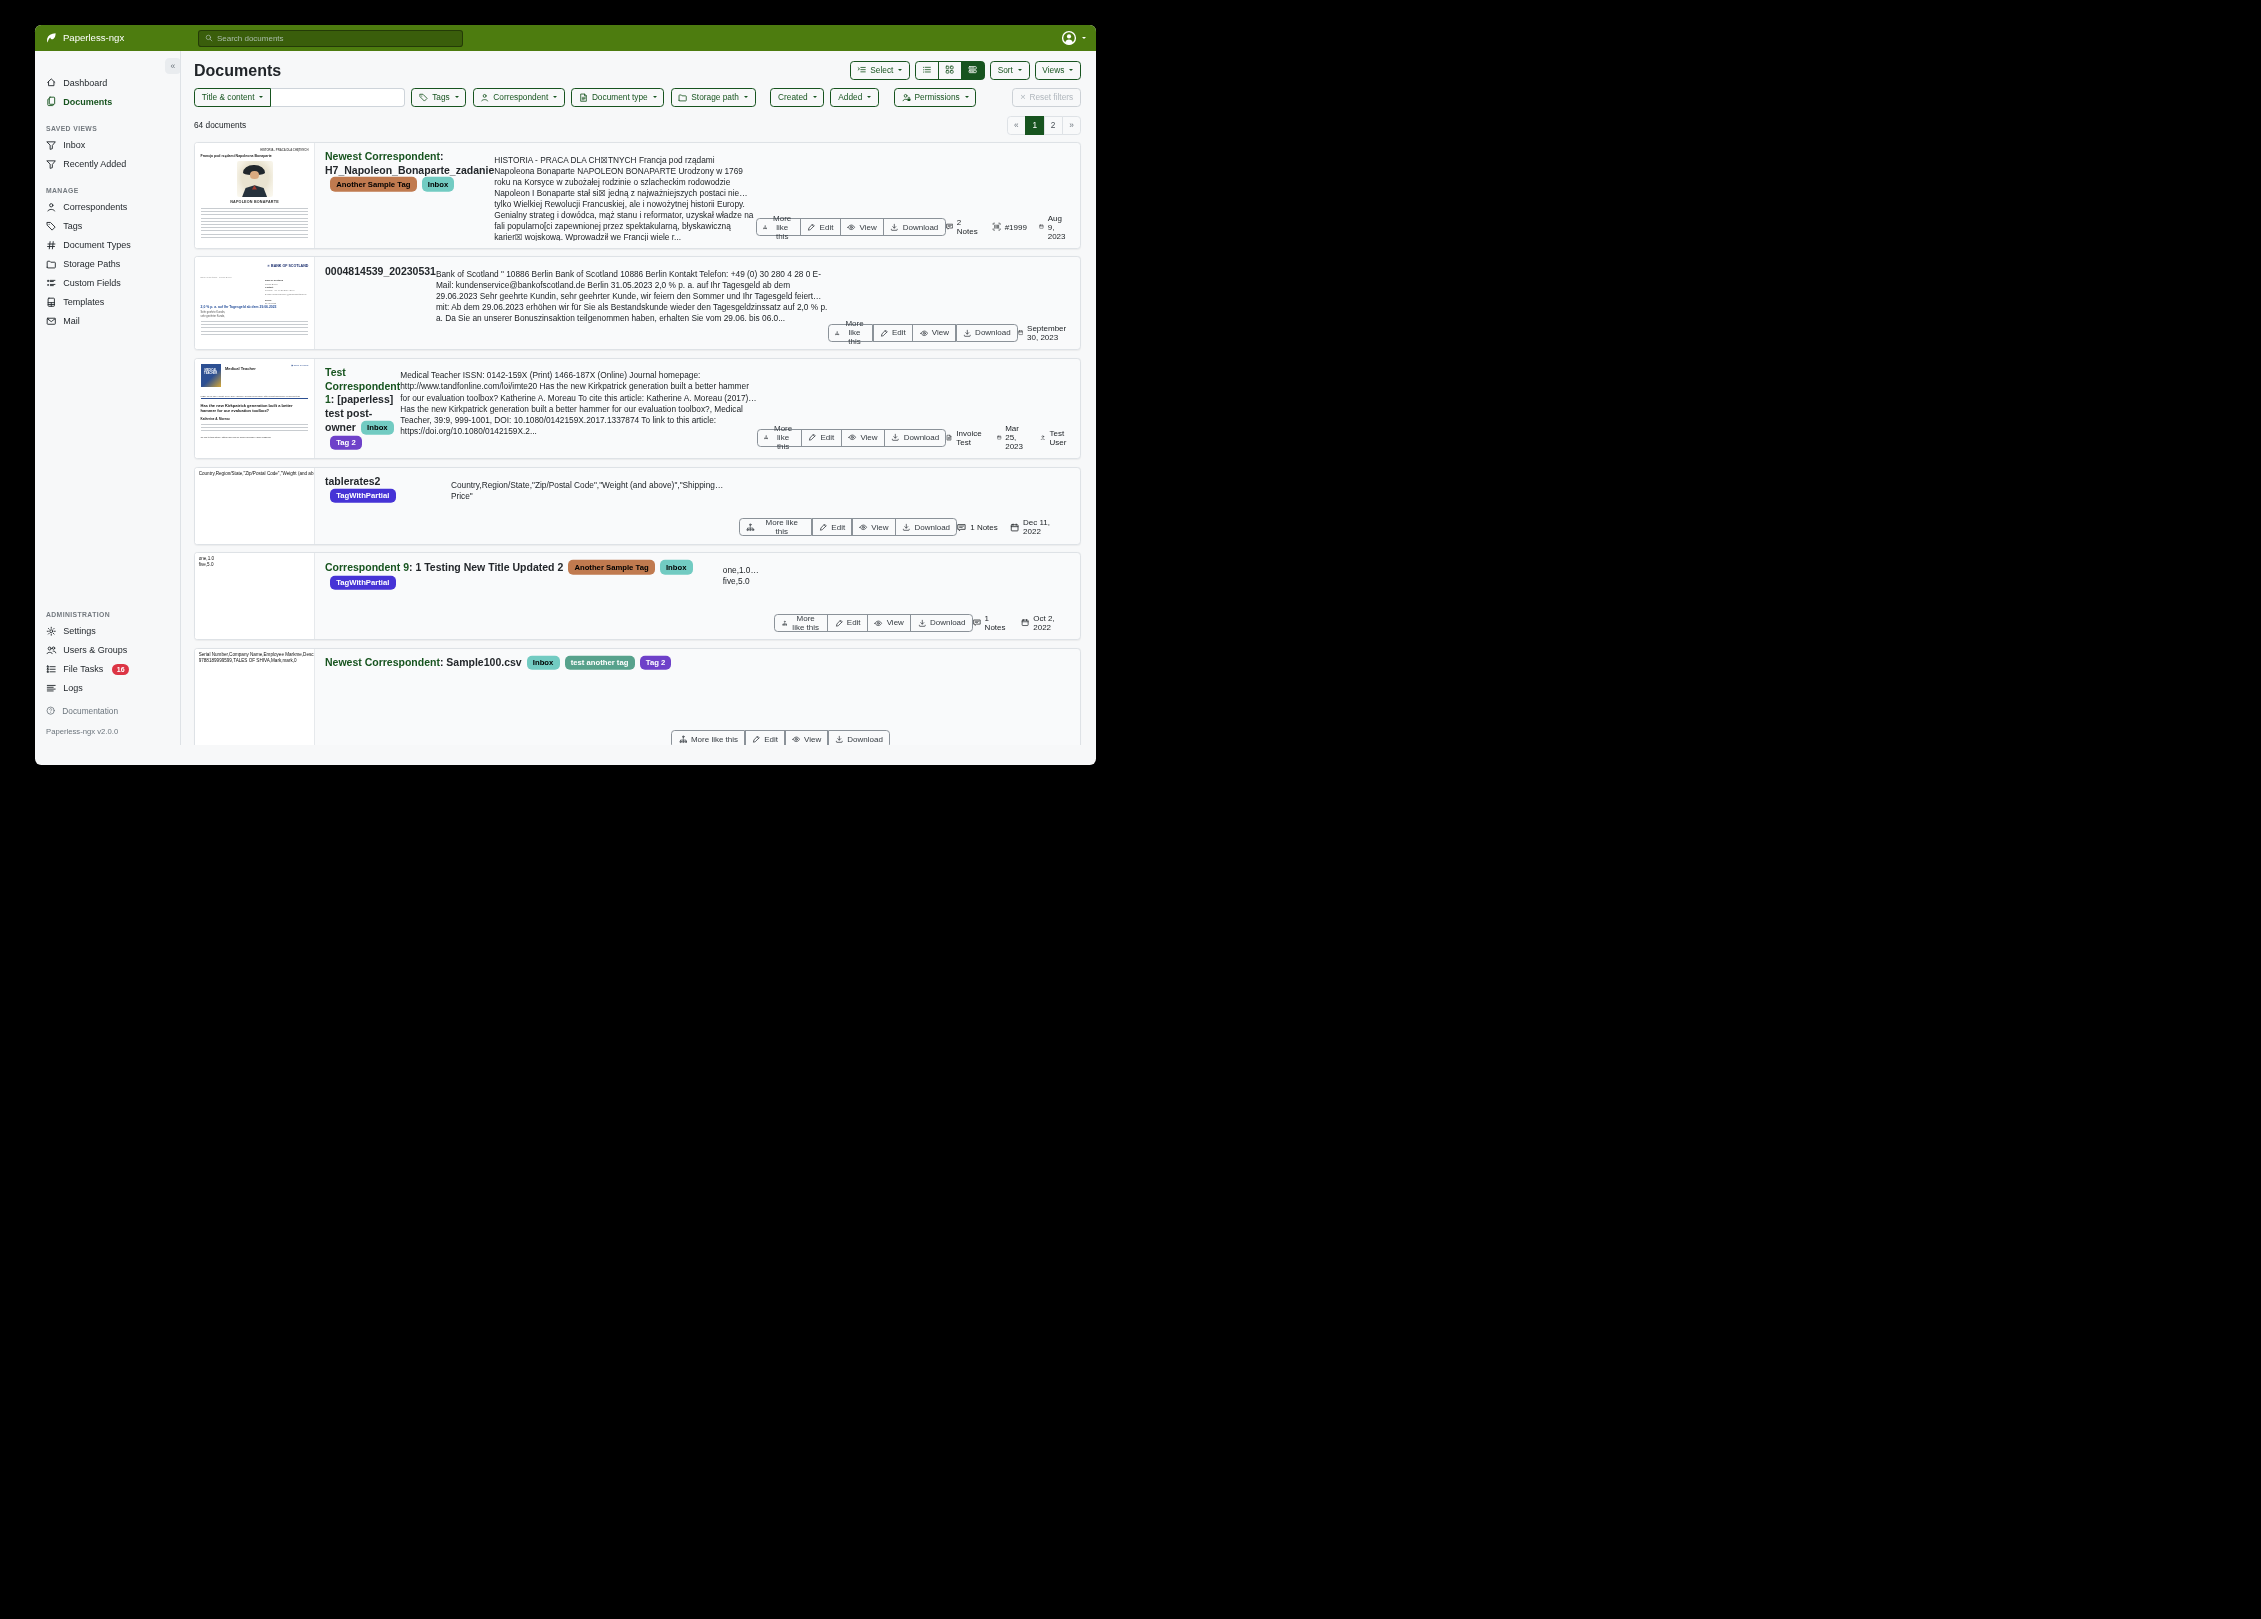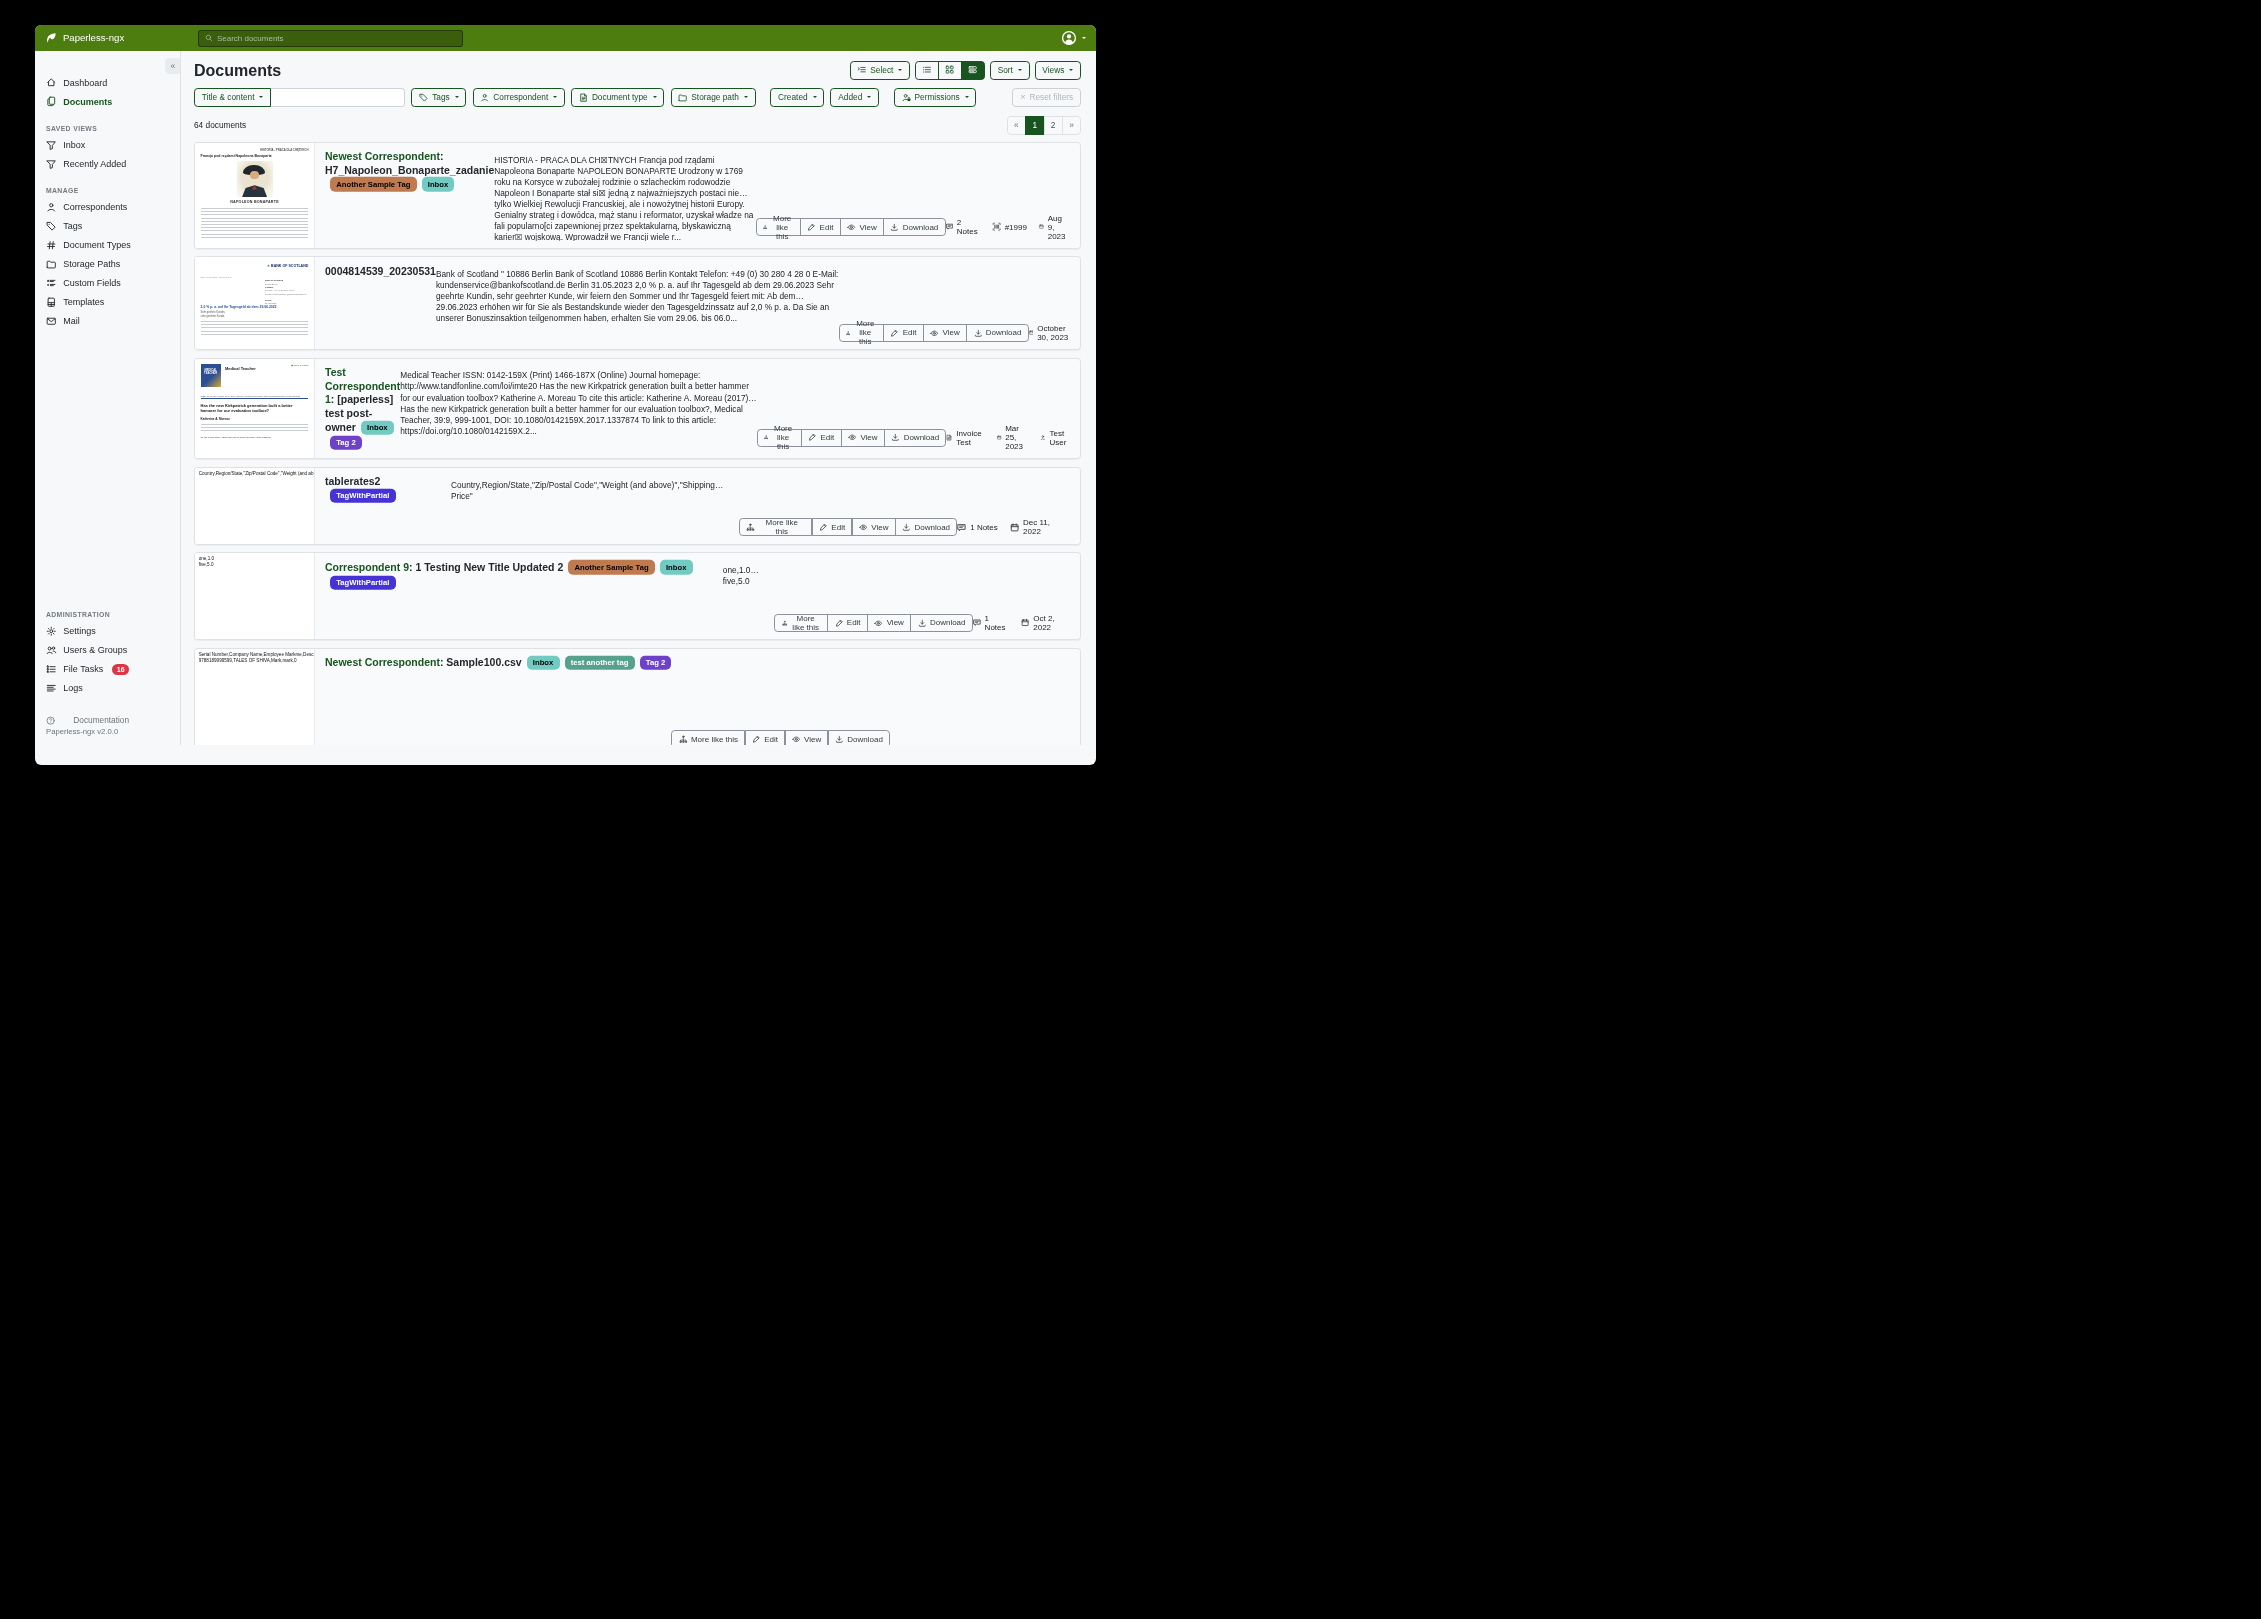--- a/index.html
+++ b/index.html
@@ -40,21 +40,21 @@
   .collapse-btn { position:absolute; top:7.4px; left:130px; width:16px; height:16px; background:#e9ecef;
                   border:none; border-radius:4.3px; color:#6c757d; font-size:8.6px; line-height:1; cursor:pointer; }
   .side-item { display:flex; align-items:center; height:19px; padding-left:11px; gap:6.8px;
                font-size:9px; color:#24292e; cursor:pointer; white-space:nowrap; }
   .side-item svg { width:10.5px; height:10.5px; flex:none; }
   .side-item.active { color:#17541f; font-weight:700; }
   .side-head { margin:13.6px 0 3.7px 11px; font-size:6.8px; letter-spacing:0.4px; font-weight:700; color:#73797f; }
   .side-bottom { margin-top:auto; }
   .badge-danger { background:#dc3545; color:#fff; font-size:7px; font-weight:700;
                   padding:1.9px 4.3px; border-radius:5.6px; margin-left:2.5px; }
-  .side-footer-item { display:flex; align-items:flex-end; gap:18px; padding-left:11px; height:18.5px;
+  .side-footer-item { display:flex; align-items:flex-start; gap:7px; padding-left:11px; height:18.5px;
                       color:#6c757d; font-size:8.3px; cursor:pointer; }
   .side-footer-item svg { width:9.3px; height:9.3px; }
   .version { padding:2.5px 0 8.6px 11px; font-size:7.7px; color:#6c757d; }
 
   
   .main { flex:1; padding:8.6px 15px 0 13px; overflow:hidden; }
   .page-head { display:flex; align-items:center; }
   .page-head h1 { font-size:16px; font-weight:600; color:#212529; line-height:21px; }
   .head-controls { margin-left:auto; display:flex; gap:5px; align-items:center; }
 
@@ -567,21 +567,21 @@
                       </svg>
                       <span>Download</span>
                     </button>
                   </div>
                   <div class="meta">
                     <span class="meta-item">
                       <svg viewBox="0 0 16 16" class="ic">
                         <rect x="2.2" y="3" width="11.6" height="10.6" rx="1.2"></rect>
                         <path d="M2.2 6.3h11.6M5.3 1.8v2.3M10.7 1.8v2.3"></path>
                       </svg>
-                      <span>October 30, 2023</span>
+                      <span>September 30, 2023</span>
                     </span>
                   </div>
                 </div>
               </div>
             </div>
             <div class="card" style="min-height: 95px;">
               <div class="thumb">
                 <div class="t-doc">
       <div class="mt-row">
                     <div class="mt-cover">MEDICAL TEACHER</div>

